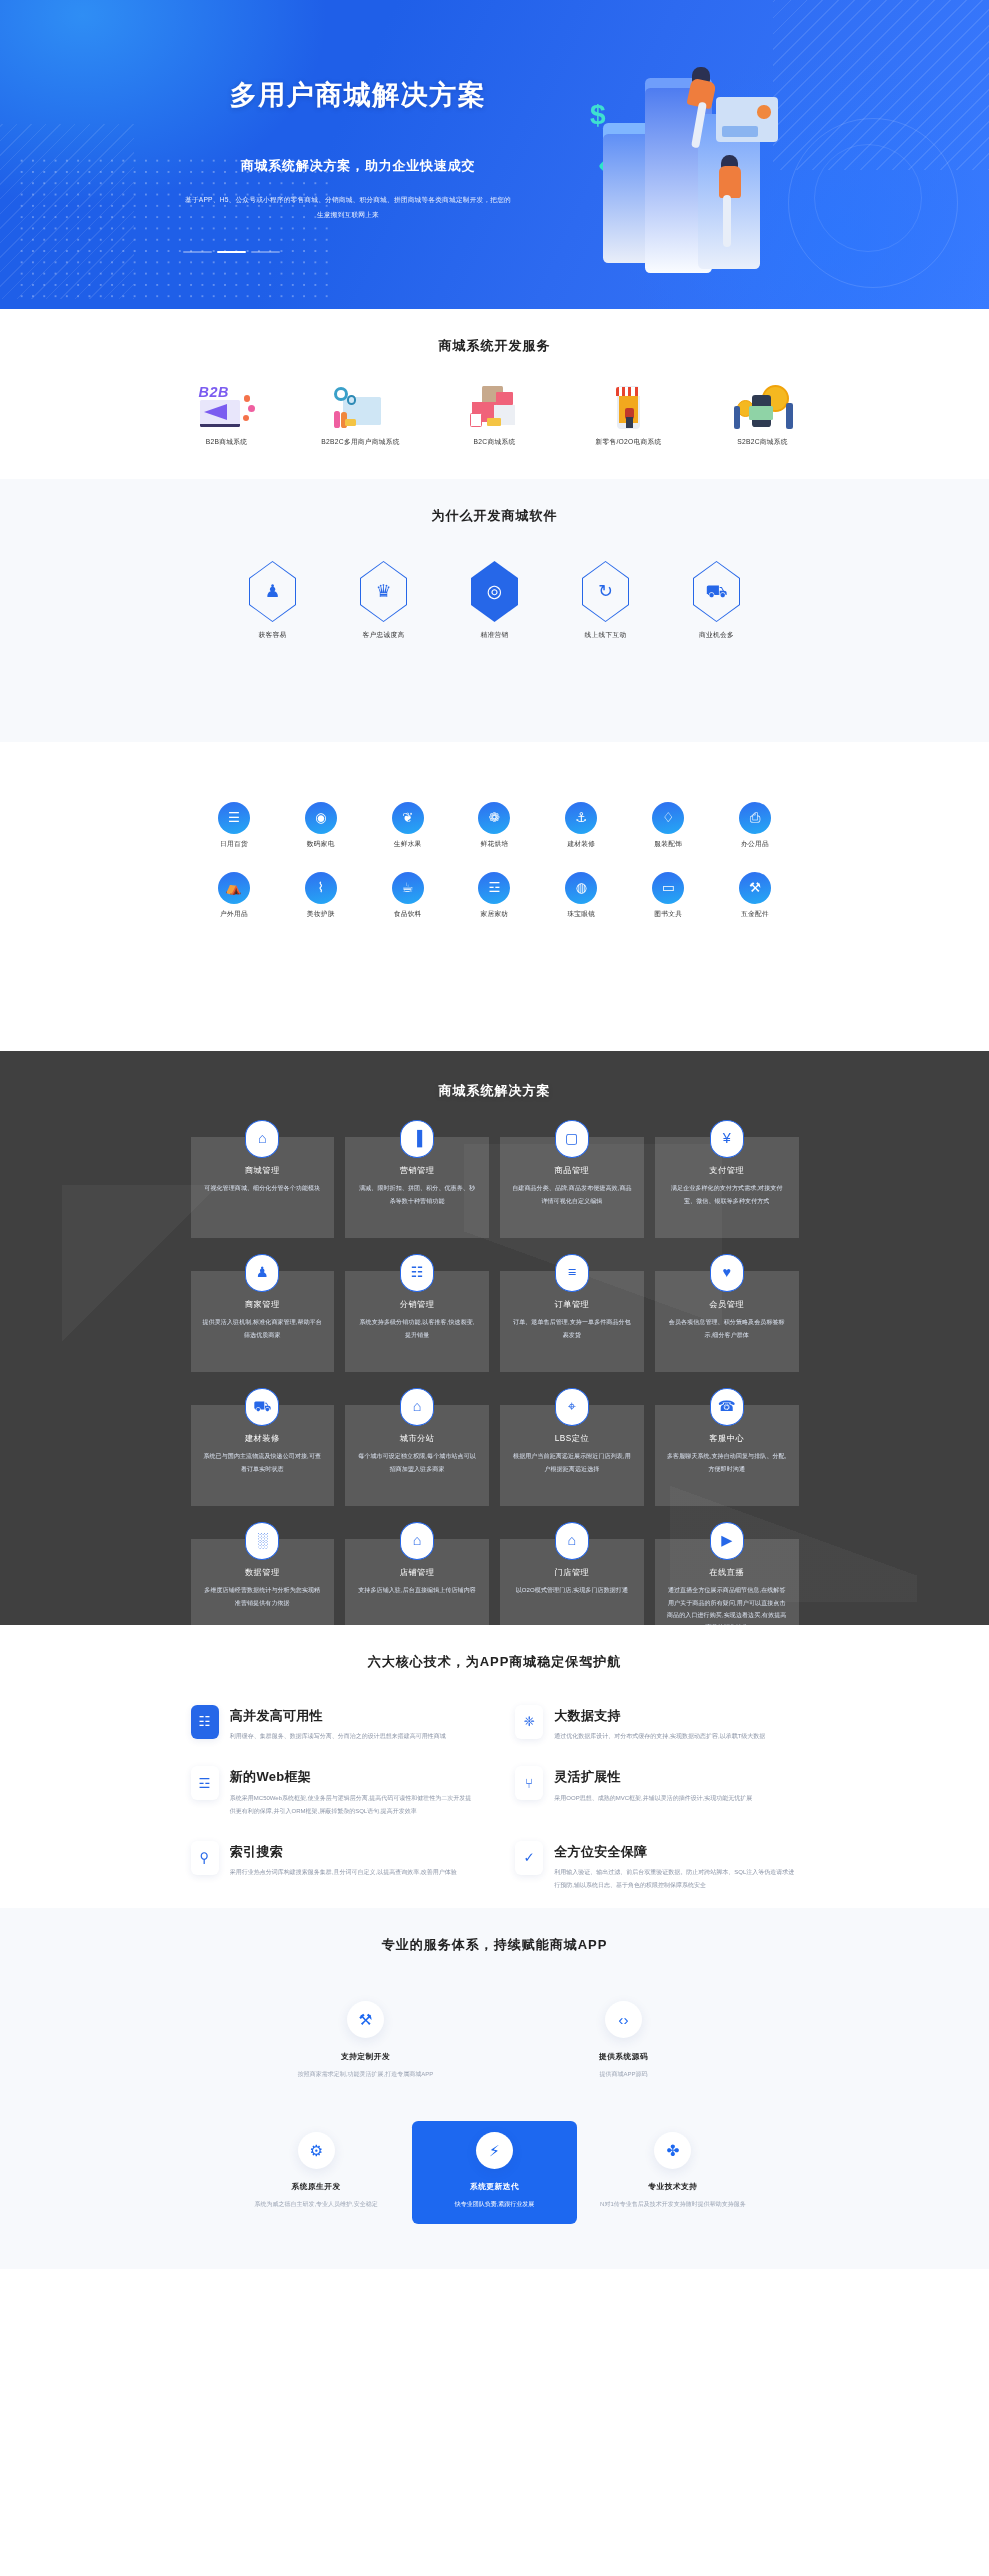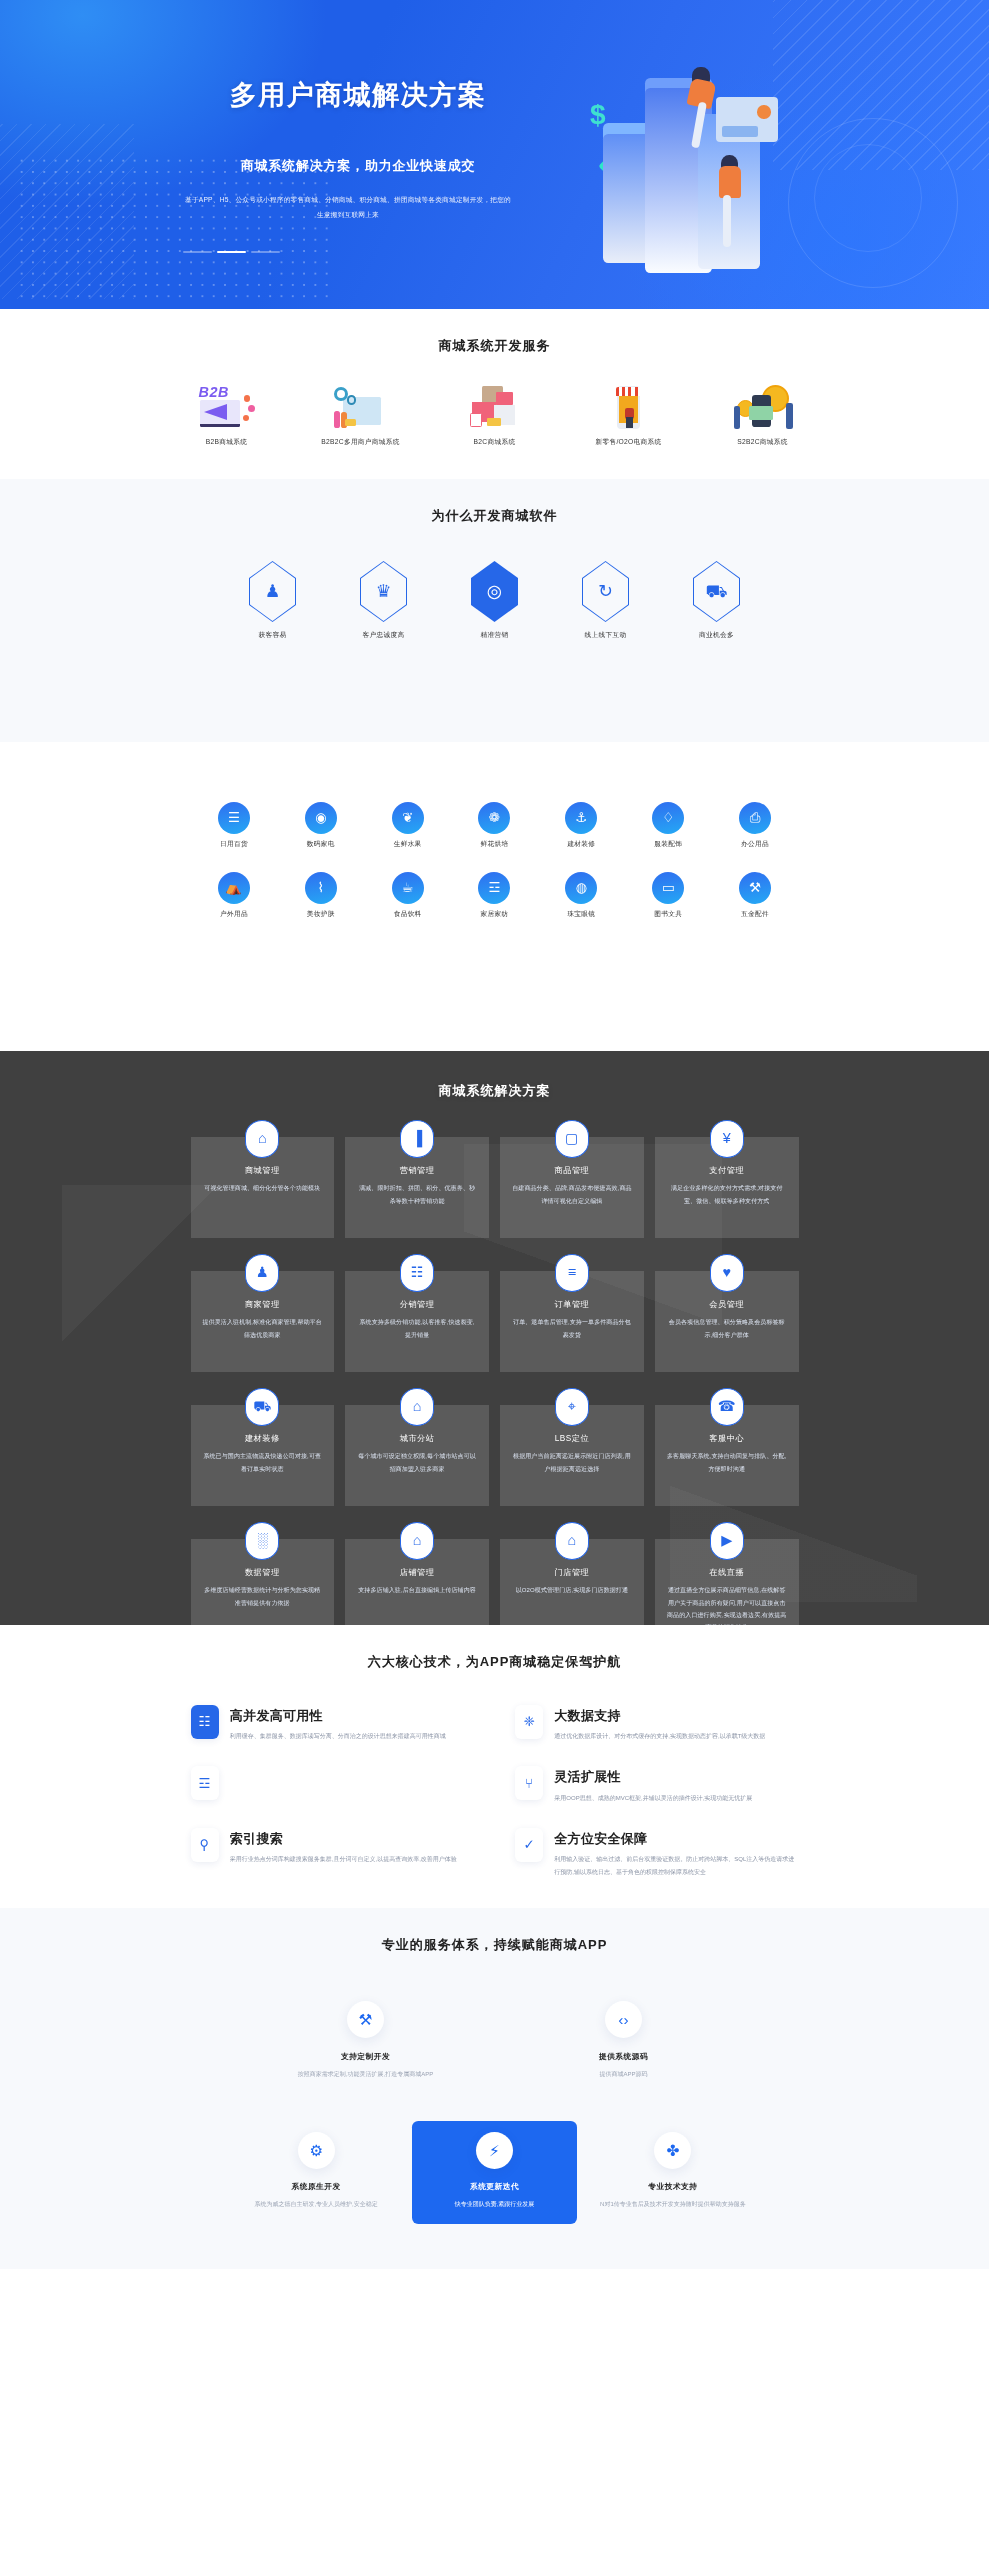--- a/index.html
+++ b/index.html
@@ -575,20 +575,24 @@
       </div>
       <div class="core-item">
         <div class="core-ic">❈</div>
         <div>
           <div class="core-t">大数据支持</div>
           <div class="core-d">通过优化数据库设计、对分布式缓存的支持,实现数据动态扩容,以承载T级大数据</div>
         </div>
       </div>
       <div class="core-item">
         <div class="core-ic">☲</div>
+        <div>
+          <div class="core-t">新的Web框架</div>
+          <div class="core-d">系统采用MC50Web系统框架,使业务层与逻辑层分离,提高代码可读性和健壮性为二次开发提供更有利的保障,并引入ORM框架,屏蔽掉繁杂的SQL语句,提高开发效率</div>
+        </div>
       </div>
       <div class="core-item">
         <div class="core-ic">⑂</div>
         <div>
           <div class="core-t">灵活扩展性</div>
           <div class="core-d">采用OOP思想、成熟的MVC框架,并辅以灵活的插件设计,实现功能无忧扩展</div>
         </div>
       </div>
       <div class="core-item">
         <div class="core-ic">⚲</div>

